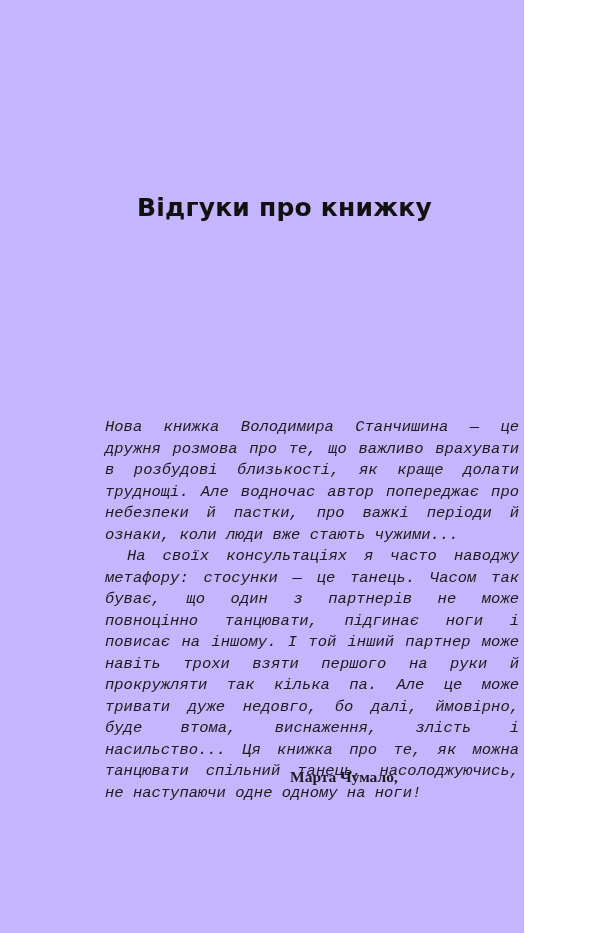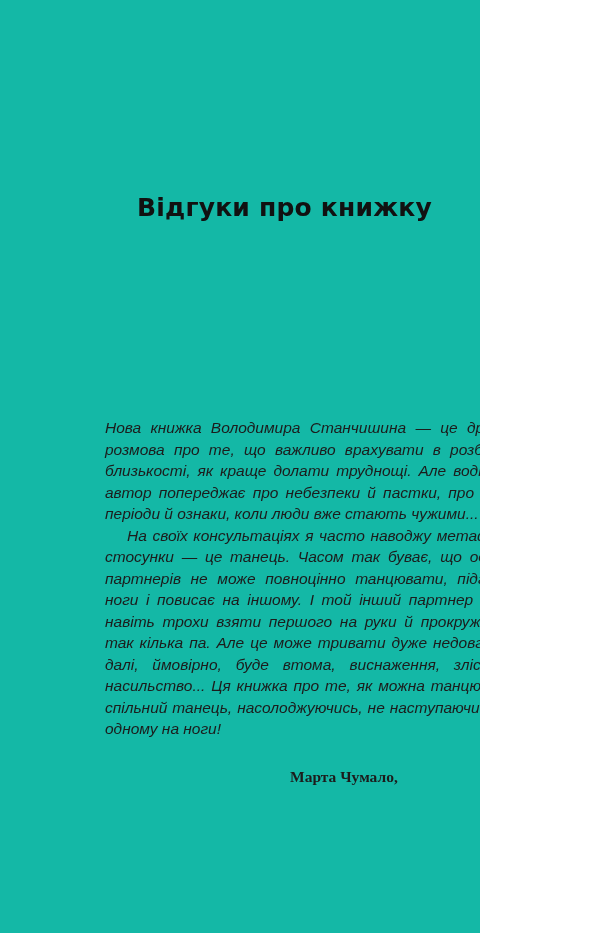--- a/index.html
+++ b/index.html
@@ -2,43 +2,43 @@
 <html><head>
 <meta charset="utf-8">
 <style>
   html, body {
     margin: 0;
     padding: 0;
     background: #ffffff;
   }
   .page {
     position: relative;
-    width: 480px;
+    width: 524px;
     height: 933px;
-    background: #14b8a6;
+    background: #c4b5fd;
     overflow: hidden;
     font-family: "DejaVu Serif", serif;
     color: #1a1a1a;
   }
   .heading {
     position: absolute;
     left: 137px;
     top: 176px;
     font-family: "DejaVu Sans", "Liberation Sans", sans-serif;
     font-weight: 700;
     font-size: 25px;
     letter-spacing: 0.2px;
     color: #111111;
   }
   .body-text {
     position: absolute;
     left: 105px;
     top: 417px;
     width: 414px;
-    font-family: Liberation Sans, sans-serif;
+    font-family: Liberation Mono, monospace;
     font-style: italic;
     font-size: 15.5px;
     line-height: 21.5px;
     text-align: justify;
     hyphens: manual;
     color: #1c1c1c;
   }
   .body-text p {
     margin: 0;
   }

